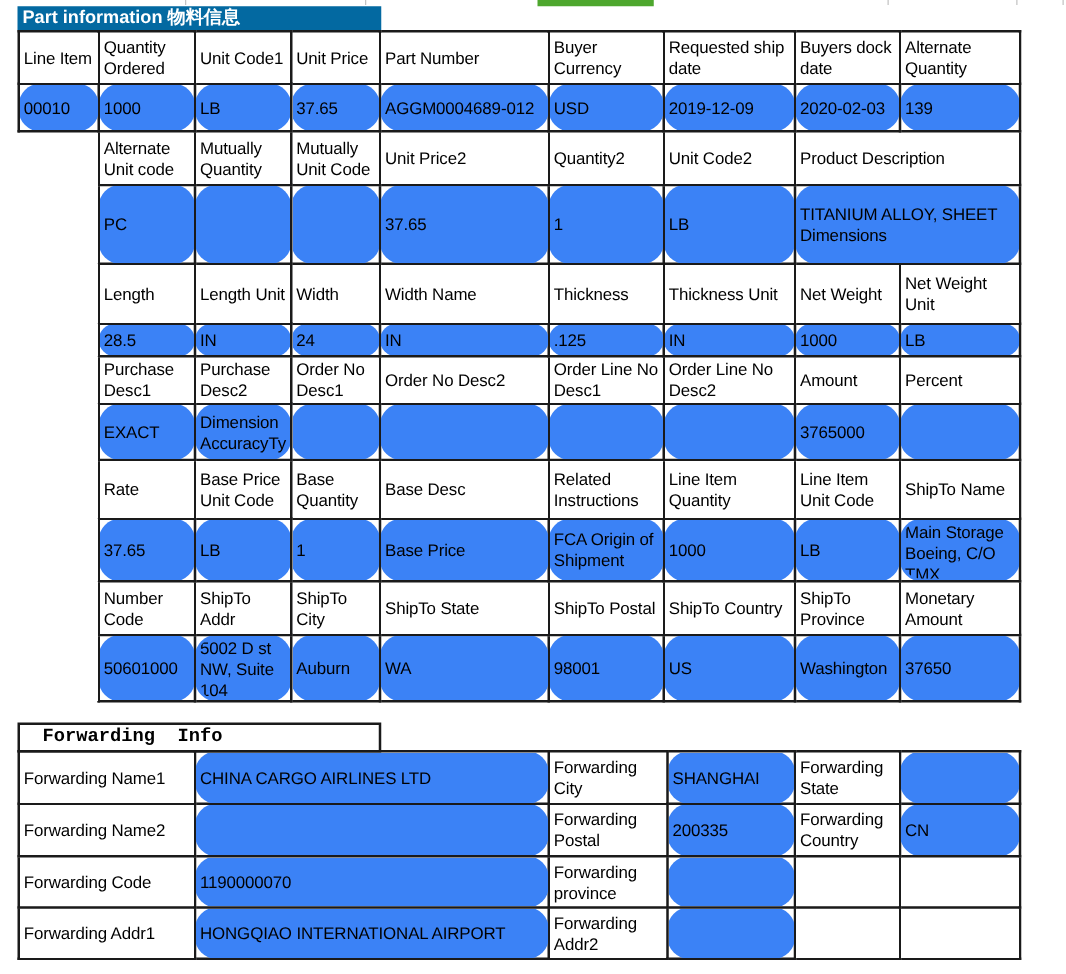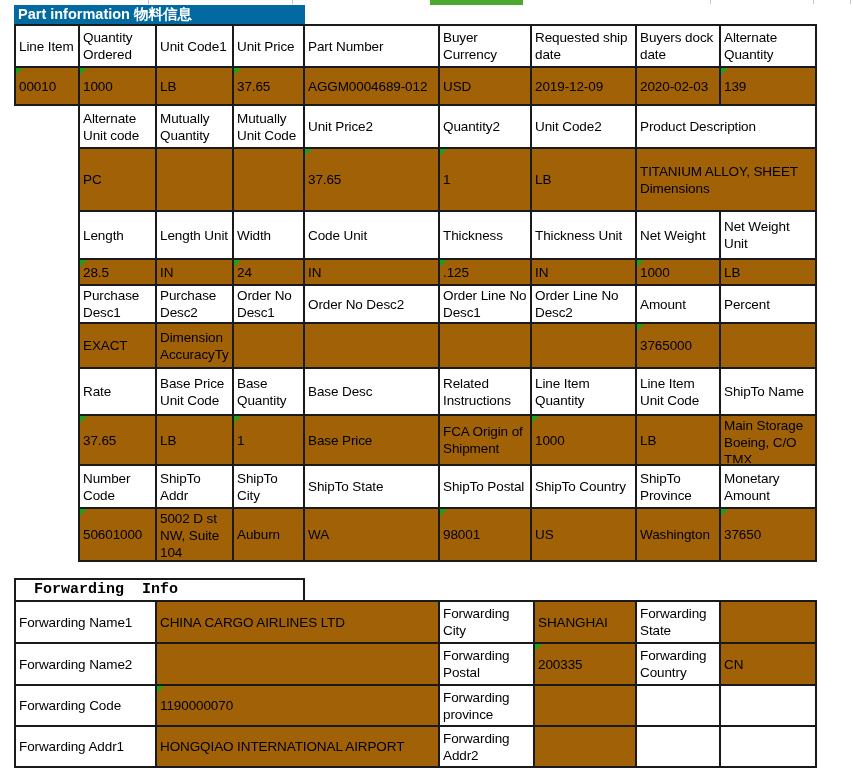--- a/index.html
+++ b/index.html
@@ -20,21 +20,21 @@
   table{border-collapse:collapse;table-layout:fixed;}
   .part-table{position:absolute;left:14px;top:24px;width:801px;}
   .fwd-table{position:absolute;left:14px;top:600px;width:801px;}
 
   td{
     border:2px solid #1a1a1a;padding:1px 3px;vertical-align:middle;text-align:left;
     font-size:13.5px;line-height:17px;letter-spacing:-0.1px;overflow:hidden;position:relative;
     word-wrap:break-word;
   }
   td.h{background:#ffffff;}          
-  td.v{background:#a16207;}          
+  td.v{background:#3b82f6;border-radius:17px;}          
   td.w{background:#ffffff;}          
   td.ghost{border:none;background:#fff;}
   td.flag::before{
     content:"";position:absolute;top:0;left:0;width:0;height:0;
     border-top:7px solid #1f9e1f;border-right:7px solid transparent;
   }
   .clip{overflow:hidden;}
 
   .fwd-title{
     position:absolute;left:14px;top:578px;width:291px;height:24px;box-sizing:border-box;
@@ -110,21 +110,21 @@
     <td class="v flag">37.65</td>
     <td class="v flag">1</td>
     <td class="v">LB</td>
     <td class="v" colspan="2">TITANIUM ALLOY, SHEET Dimensions</td>
   </tr>
   <tr style="height:48px">
     <td class="ghost"></td>
     <td class="h">Length</td>
     <td class="h">Length Unit</td>
     <td class="h">Width</td>
-    <td class="h">Code Unit</td>
+    <td class="h">Width Name</td>
     <td class="h">Thickness</td>
     <td class="h">Thickness Unit</td>
     <td class="h">Net Weight</td>
     <td class="h">Net Weight Unit</td>
   </tr>
   <tr style="height:26px">
     <td class="ghost"></td>
     <td class="v flag">28.5</td>
     <td class="v">IN</td>
     <td class="v flag">24</td>

